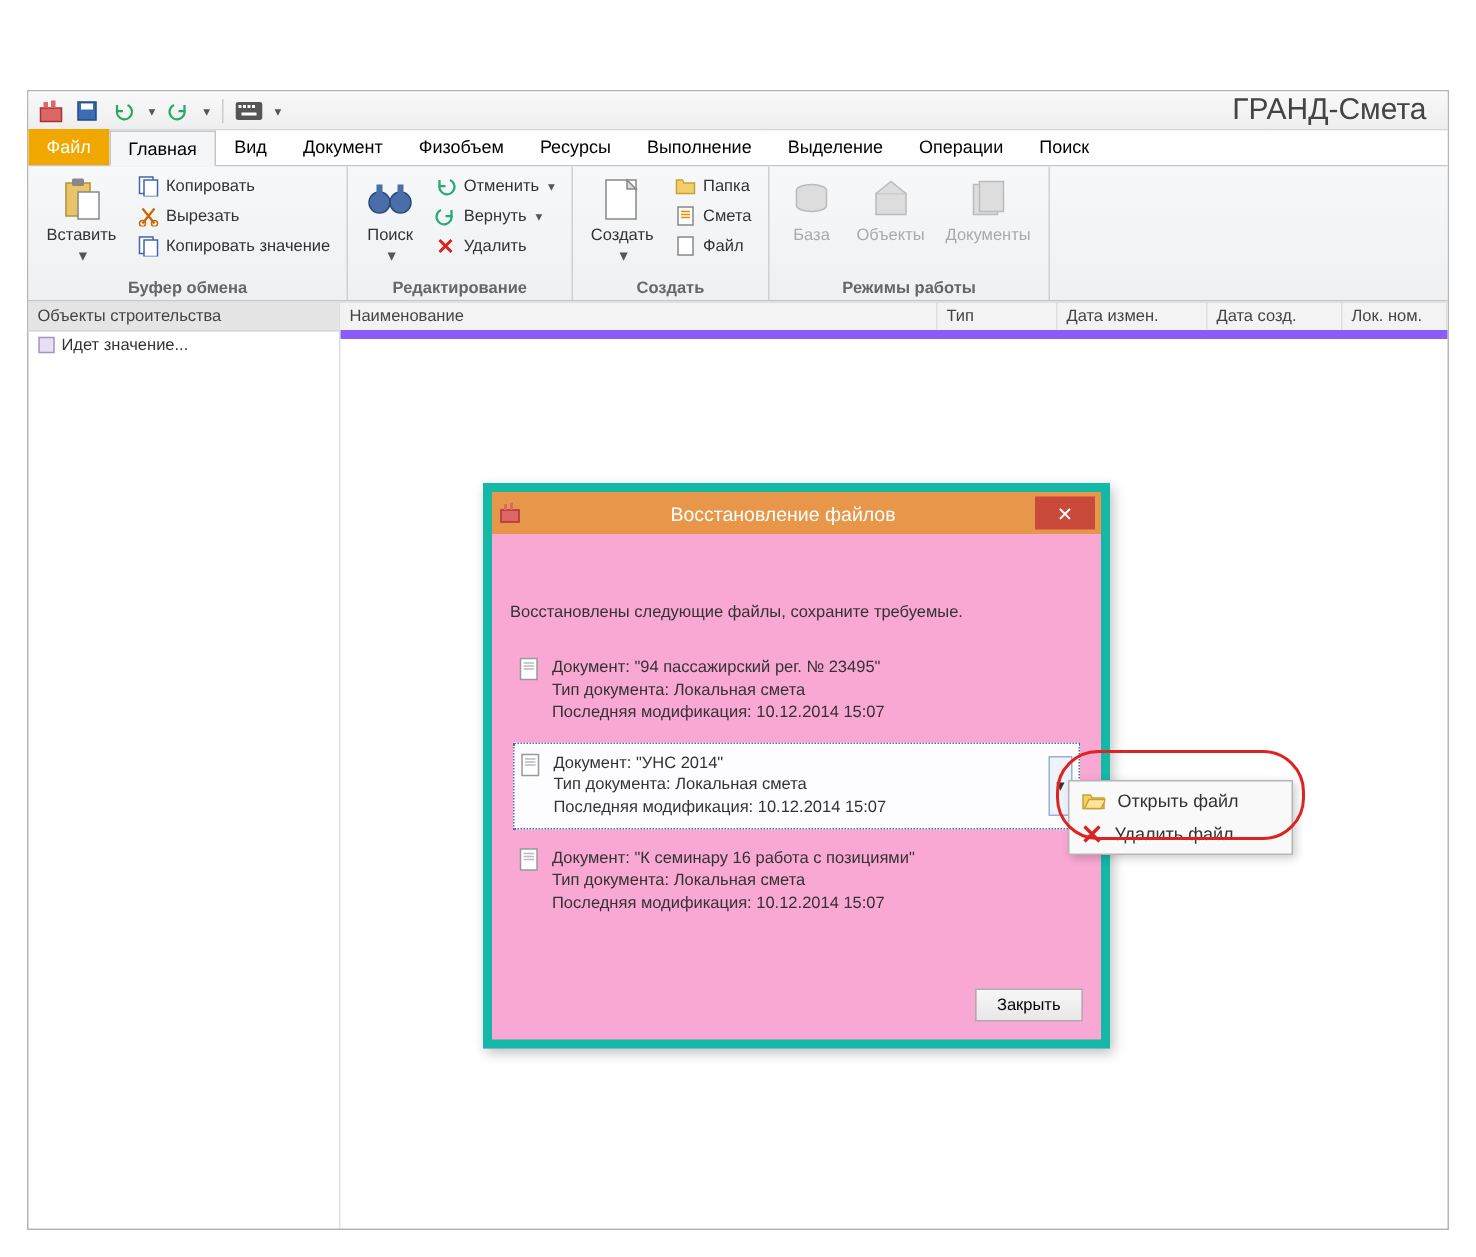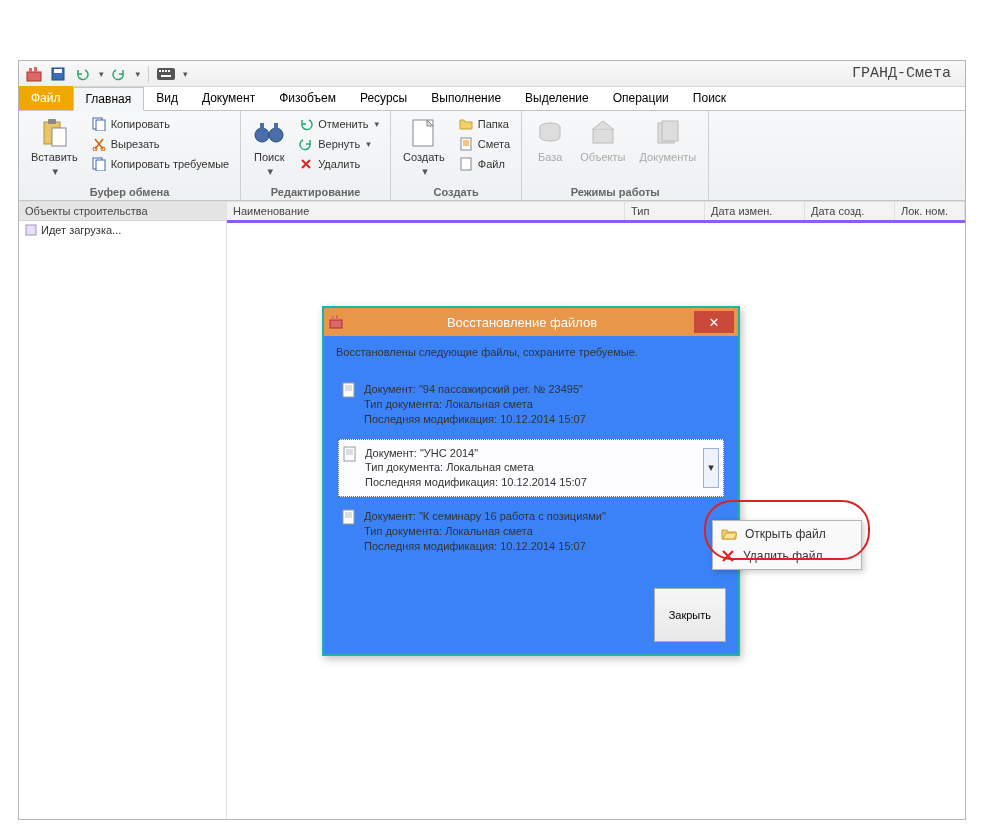--- a/index.html
+++ b/index.html
@@ -4,21 +4,21 @@
 <style>
 * { box-sizing: border-box; margin: 0; padding: 0; font-family: 'Segoe UI', Tahoma, sans-serif; }
 body { background: #fff; width: 984px; height: 838px; position: relative; overflow: hidden; font-size: 12px; color: #333; }
 
 .app-window { position: absolute; top: 60px; left: 18px; right: 18px; bottom: 18px; border: 1px solid #b5b5b5; background: #fff; display: flex; flex-direction: column; }
 
 
 .qat-bar { height: 26px; background: linear-gradient(#f9f9f9,#eeeeee); border-bottom: 1px solid #d6d6d6; display: flex; align-items: center; padding: 0 6px; gap: 6px; }
 .qat-bar .qat-btn { width: 18px; height: 18px; display: flex; align-items: center; justify-content: center; cursor: pointer; }
 .qat-bar .sep { width: 1px; height: 16px; background: #ccc; margin: 0 2px; }
-.qat-title { margin-left: auto; font-size: 15px; color: #444; padding-right: 8px; font-family: Liberation Mono, monospace; }
+.qat-title { margin-left: auto; font-size: 20px; color: #444; padding-right: 8px; }
 
 
 .ribbon-tabs { height: 24px; display: flex; align-items: flex-end; background: #fff; border-bottom: 1px solid #c5c5c5; }
 .file-tab { background: #f0a800; color: #fff; font-size: 12px; padding: 4px 12px; height: 24px; display: flex; align-items: center; cursor: pointer; }
 .rtab { padding: 4px 12px; font-size: 12px; color: #000000; cursor: pointer; height: 24px; display: flex; align-items: center; }
 .rtab.active { border: 1px solid #c5c5c5; border-bottom: 1px solid #f5f6f7; background: #f5f6f7; position: relative; top: 1px; }
 
 
 .ribbon-body { height: 90px; background: linear-gradient(#f7f8f9,#eef0f2); border-bottom: 1px solid #c5c5c5; display: flex; }
 .ribbon-group { border-right: 1px solid #d0d0d0; padding: 4px 8px 2px 8px; display: flex; flex-direction: column; justify-content: space-between; }
@@ -33,39 +33,39 @@
 .drop-arrow { font-size: 9px; color: #555; margin-left: 2px; }
 .disabled { color: #aaa; }
 .disabled svg path, .disabled svg rect { stroke: #bbb !important; fill: #ddd !important; }
 
 
 .content-row { flex: 1; display: flex; border-top: 1px solid #e0e0e0; }
 .left-pane { width: 208px; border-right: 1px solid #e0e0e0; }
 .left-pane-header { background: #e5e5e5; border-bottom: 1px solid #d6d6d6; padding: 3px 6px; font-size: 11px; color: #444; }
 .left-pane-item { padding: 3px 6px; font-size: 11px; display: flex; align-items: center; gap: 4px; }
 .right-pane { flex: 1; display: flex; flex-direction: column; }
-.col-headers { display: flex; background: #f3f3f3; border-bottom: 3px solid #8b5cf6; font-size: 11px; color: #444; }
+.col-headers { display: flex; background: #f3f3f3; border-bottom: 6px solid #8b5cf6; font-size: 11px; color: #444; }
 .col-headers div { padding: 3px 6px; border-right: 1px solid #e0e0e0; }
 
 
-.dialog { position: absolute; top: 306px; left: 322px; width: 418px; background: #3b82f6; border: 2px solid #14b8a6; box-shadow: 2px 3px 8px rgba(0,0,0,0.25); }
+.dialog { position: absolute; top: 322px; left: 322px; width: 418px; background: #f9a8d4; border: 6px solid #14b8a6; box-shadow: 2px 3px 8px rgba(0,0,0,0.25); }
 .dialog-title { background: #e8964a; color: #fff; height: 28px; display: flex; align-items: center; padding: 0 4px; }
 .dialog-title .dt-icon { width: 16px; height: 16px; margin-right: 6px; display:flex; align-items:center; justify-content:center;}
 .dialog-title .dt-text { flex: 1; text-align: center; font-size: 13px; }
 .dialog-title .dt-close { width: 40px; height: 22px; background: #c94a3b; color: #fff; display: flex; align-items: center; justify-content: center; cursor: pointer; font-size: 13px; }
-.dialog-body { padding: 10px 12px; }
+.dialog-body { padding: 10px 12px; margin-top: 36px; }
 .dialog-msg { font-size: 11px; color: #333; margin-bottom: 8px; }
 .doc-list { border: none; padding: 4px 0; }
 .doc-item { padding: 6px 6px 6px 4px; margin: 6px 2px; font-size: 11px; color: #333; position: relative; }
 .doc-item.selected { border: 1px dotted #4a6ea9; background: #fdfdff; }
 .doc-item .doc-lines { padding-left: 22px; line-height: 1.35; }
 .doc-item .doc-ic { position: absolute; left: 4px; top: 6px; }
 .doc-item.selected .expand { position: absolute; right: 4px; top: 50%; transform: translateY(-50%); width: 16px; height: 40px; border: 1px solid #9cb0d4; background: #eef3fb; display: flex; align-items: center; justify-content: center; cursor: pointer; }
 .dialog-footer { display: flex; justify-content: flex-end; padding: 8px 12px 12px 12px; }
-.dlg-btn { border: 1px solid #adadad; background: linear-gradient(#f6f6f6,#e8e8e8); padding: 20px 14px; font-size: 11px; cursor: pointer; }
+.dlg-btn { border: 1px solid #adadad; background: linear-gradient(#f6f6f6,#e8e8e8); padding: 4px 14px; font-size: 11px; cursor: pointer; margin-top: 15px; }
 
 
 .context-menu { position: absolute; top: 520px; left: 712px; width: 150px; background: #f9f9f9; border: 1px solid #b5b5b5; box-shadow: 2px 2px 6px rgba(0,0,0,0.2); padding: 2px; }
 .context-menu .cm-item { display: flex; align-items: center; gap: 8px; padding: 4px 6px; font-size: 12px; cursor: pointer; }
 .cm-highlight { position: absolute; top: 500px; left: 704px; width: 166px; height: 60px; border: 2px solid #d22; border-radius: 28px; pointer-events: none; }
 
 
 svg { display: block; }
 </style>
 </head>
@@ -164,21 +164,21 @@
               </div>
               <span>Вырезать</span>
             </div>
           <div class="small-btn">
               <div class="ic">
                 <svg width="14" height="14">
                   <rect x="1" y="1" width="9" height="11" fill="#fff" stroke="#46a"></rect>
                   <rect x="4" y="3" width="9" height="11" fill="#fff" stroke="#46a"></rect>
                 </svg>
               </div>
-              <span>Копировать требуемые</span>
+              <span>Копировать значение</span>
             </div>
         </div>
       </div>
       <div class="ribbon-group-label">Буфер обмена</div>
     </div>
 
     <div class="ribbon-group">
       <div class="ribbon-group-content">
         <div class="big-btn">
           <div class="ic">
@@ -305,21 +305,21 @@
 
   <div class="content-row">
     <div class="left-pane">
       <div class="left-pane-header">Объекты строительства</div>
       <div class="left-pane-item">
         <span>
             <svg width="12" height="12">
               <rect x="1" y="1" width="10" height="10" fill="#e7dff3" stroke="#a98fc7"></rect>
             </svg>
           </span>
-        <span>Идет загрузка...</span>
+        <span>Идет значение...</span>
       </div>
     </div>
     <div class="right-pane">
       <div class="col-headers">
         <div style="flex:1">Наименование</div>
         <div style="width:80px">Тип</div>
         <div style="width:100px">Дата измен.</div>
         <div style="width:90px">Дата созд.</div>
         <div style="width:70px">Лок. ном.</div>
       </div>

